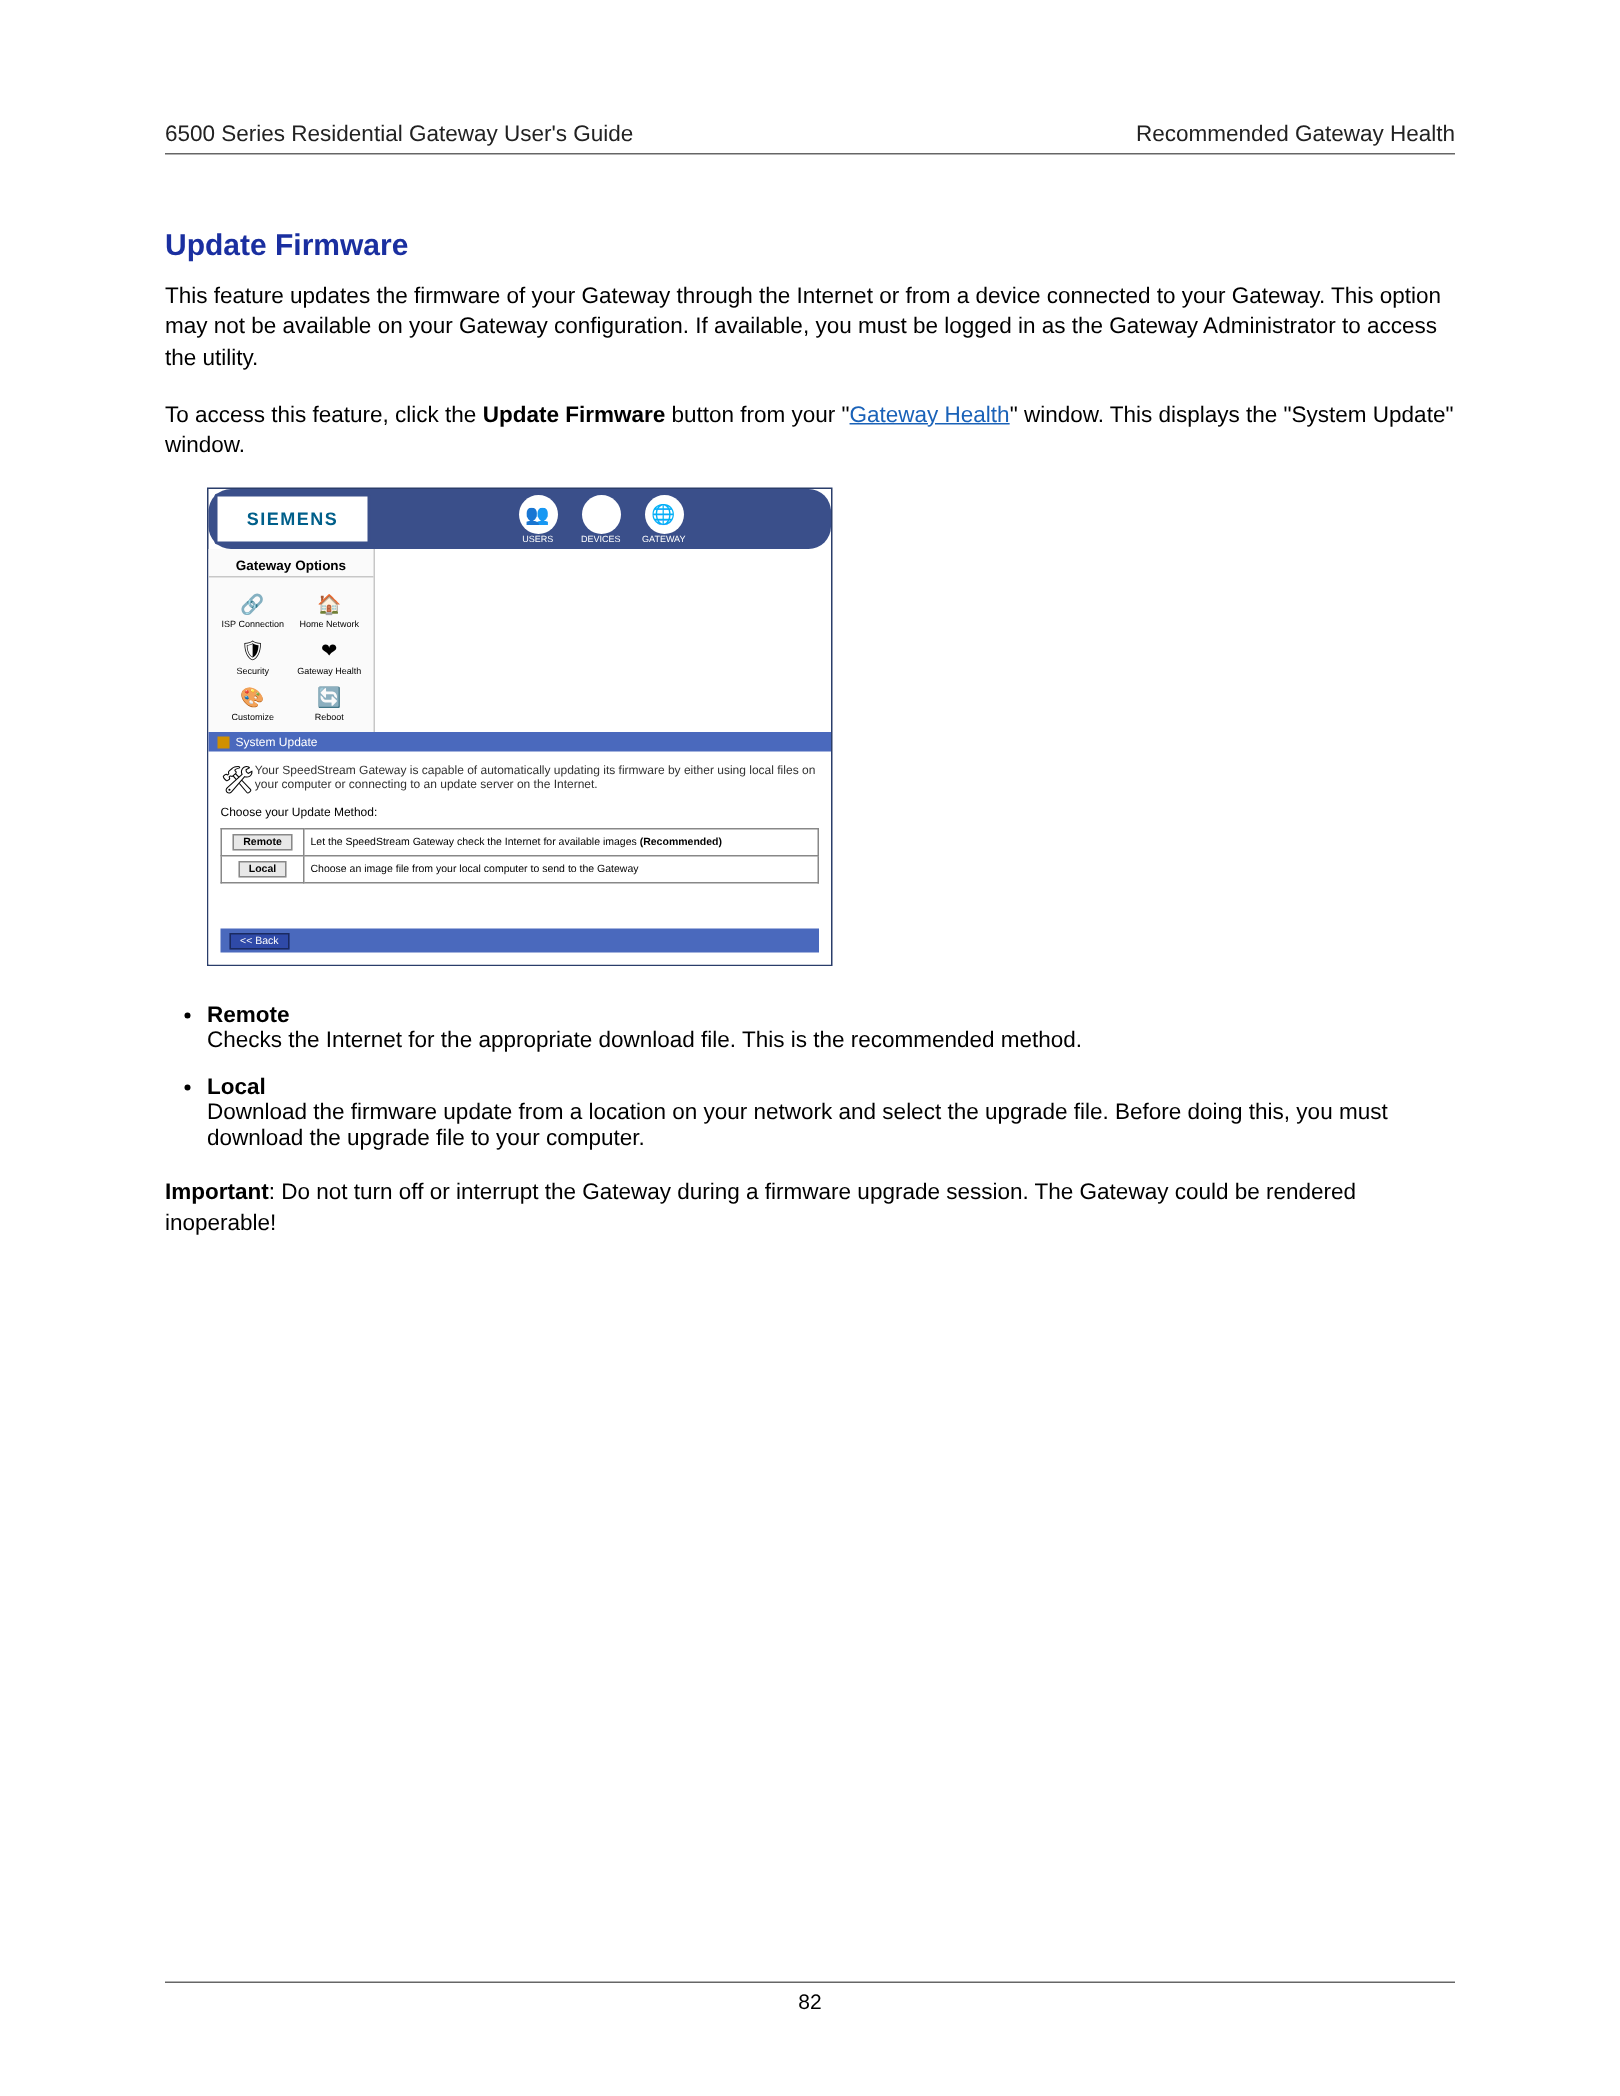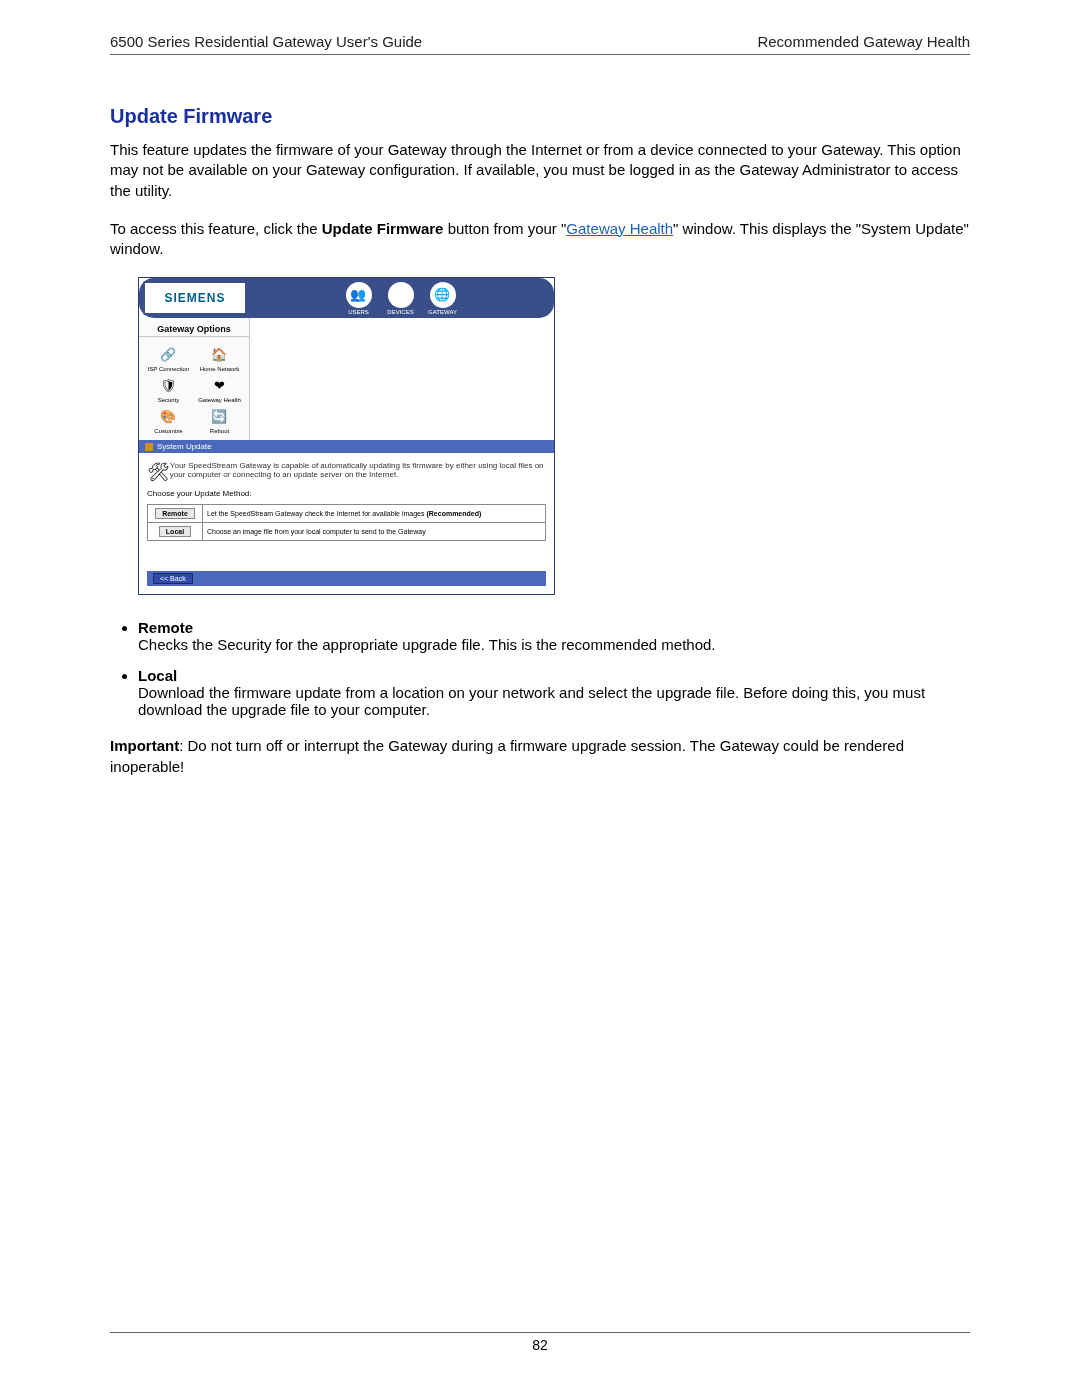--- a/index.html
+++ b/index.html
@@ -8,21 +8,21 @@
     background: #fff;
     font-family: Arial, Helvetica, sans-serif;
     font-size: 15px;
     color: #000;
   }
   .page {
     width: 1080px;
     height: 1397px;
     position: relative;
     box-sizing: border-box;
-    padding: 33px 110px 40px 110px;
+    padding: 81px 110px 40px 110px;
   }
   .hdr-row {
     display: flex;
     justify-content: space-between;
     font-size: 15px;
     color: #222;
     border-bottom: 1px solid #666;
     padding-bottom: 4px;
     margin-bottom: 50px;
   }
@@ -157,21 +157,21 @@
     background: #2f4aa8;
     color: #fff;
     border: 1px solid #1a2a60;
     font-size: 7px;
     padding: 1px 6px;
     display: inline-block;
   }
   .footer {
     position: absolute;
     left: 110px; right: 110px;
-    bottom: 44px;
+    bottom: 55px;
     border-top: 1px solid #666;
     text-align: center;
     font-size: 14px;
     padding-top: 4px;
   }
 </style>
 </head>
 <body>
 
 <div class="page">
@@ -263,21 +263,21 @@
           <div class="back-bar"><span class="back-btn">&lt;&lt; Back</span></div>
         </div>
       </div>
     </div>
   </div>
 
 
   <ul class="bullets">
     <li>
       <span class="bl-title">Remote</span><br>
-      <span>Checks the Security for the appropriate upgrade file. This is the recommended method.</span>
+      <span>Checks the Internet for the appropriate download file. This is the recommended method.</span>
     </li>
     <li>
       <span class="bl-title">Local</span><br>
       <span>Download the firmware update from a location on your network and select the upgrade file. Before doing this, you must download the upgrade file to your computer.</span>
     </li>
   </ul>
 
   <p>
     <b>Important</b><span>: Do not turn off or interrupt the Gateway during a firmware upgrade session. The Gateway could be rendered inoperable!</span>
   </p>

